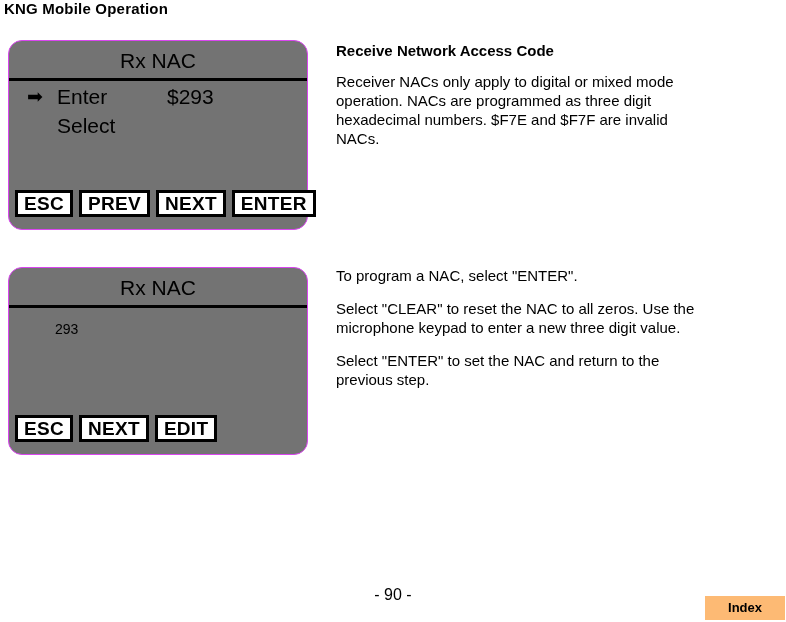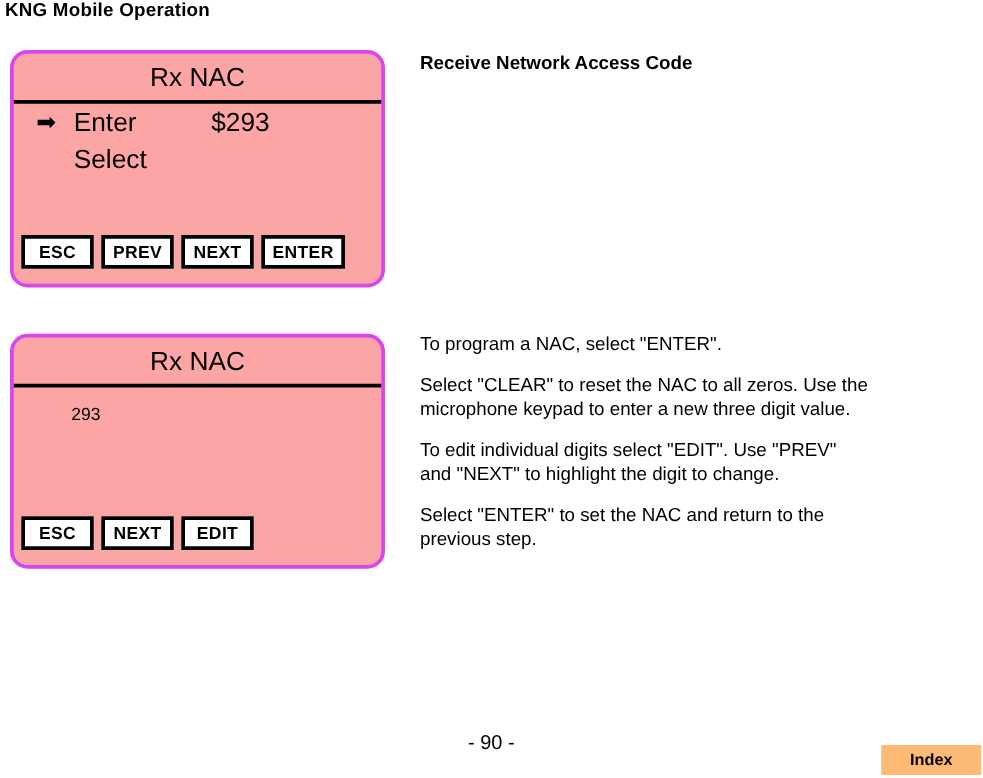--- a/index.html
+++ b/index.html
@@ -24,23 +24,23 @@
     font-size: 15px;
     font-weight: bold;
     letter-spacing: 0.2px;
     white-space: nowrap;
   }
 
   
   .lcd {
     position: absolute;
     box-sizing: border-box;
-    border: 3px solid #d946ef;
+    border: 1px solid #d946ef;
     border-radius: 14px;
-    background: #fca5a5;
+    background: #737373;
   }
   #lcd-1 { left: 8px;  top: 40px;  width: 300px; height: 190px; }
   #lcd-2 { left: 8px;  top: 267px; width: 300px; height: 188px; }
 
   .lcd-title {
     position: absolute;
     left: 0;
     right: 0;
     top: 4px;
     height: 32px;
@@ -94,21 +94,21 @@
   }
   .softkey {
     box-sizing: border-box;
     border: 3px solid #000000;
     background: #ffffff;
     height: 27px;
     line-height: 21px;
     padding: 0 6px;
     min-width: 58px;
     text-align: center;
-    font-size: 14px;
+    font-size: 19px;
     font-weight: bold;
     letter-spacing: 0.3px;
     white-space: nowrap;
     font-family: "Liberation Sans", sans-serif;
   }
 
   
   .text-col {
     position: absolute;
     left: 336px;
@@ -190,24 +190,24 @@
 
   <div class="softkeys">
     <div class="softkey">ESC</div>
     <div class="softkey">NEXT</div>
     <div class="softkey">EDIT</div>
   </div>
 </div>
 
 <div class="text-col">
   <p class="body-head">Receive Network Access Code</p>
+  <p class="body-para">Receiver NACs only apply to digital or mixed mode operation. NACs are programmed as three digit hexadecimal numbers. $F7E and $F7F are invalid NACs.</p>
 </div>
 
 <div class="text-col-2">
   <p class="body-para">To program a NAC, select "ENTER".</p>
   <p class="body-para">Select "CLEAR" to reset the NAC to all zeros. Use the microphone keypad to enter a new three digit value.</p>
-  <p class="body-para">To edit individual digits select "EDIT". Use "PREV" and "NEXT" to highlight the digit to change.</p>
   <p class="body-para">Select "ENTER" to set the NAC and return to the previous step.</p>
 </div>
 
 <div class="page-number">- 90 -</div>
 
 <div class="index-button">Index</div>
 
 </body></html>

